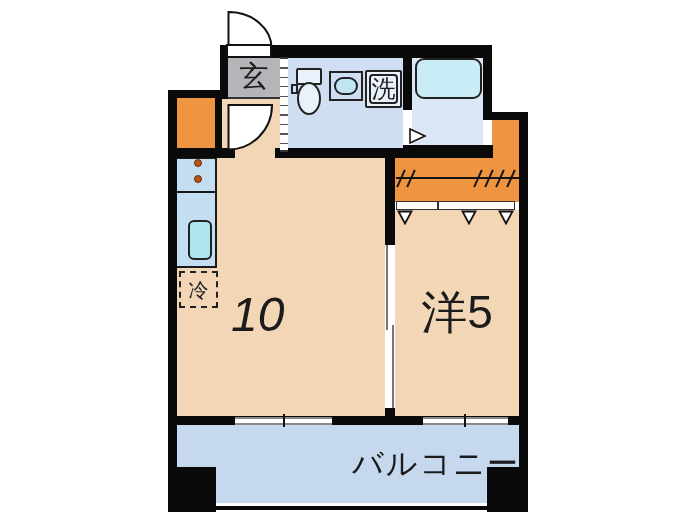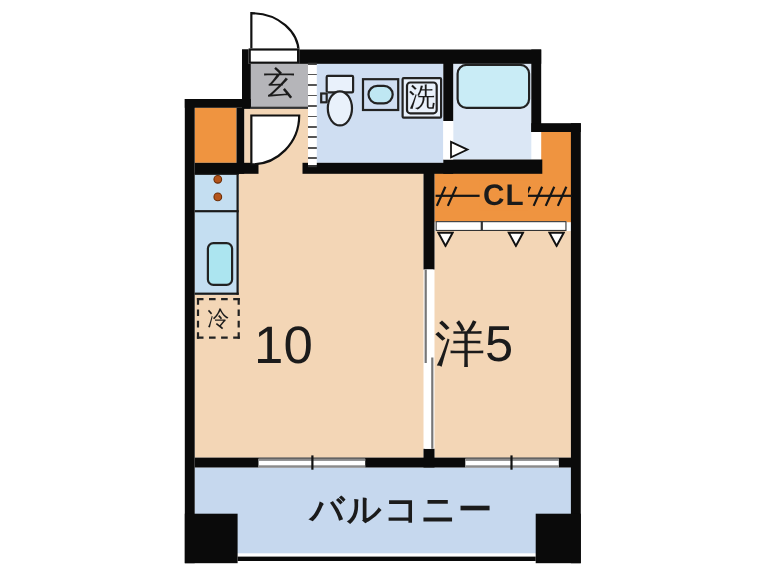--- a/index.html
+++ b/index.html
@@ -82,23 +82,20 @@
     <div class="abs" style="right:0;top:80px;width:2px;height:83px;background:#777;"></div>
   </div>
 
   <div class="abs" style="left:396px;top:177px;width:124px;height:2px;background:#151515;"></div>
   <div class="cl-tick" style="left:400px;top:169px;"></div>
   <div class="cl-tick" style="left:410px;top:169px;"></div>
   <div class="cl-tick" style="left:477px;top:169px;"></div>
   <div class="cl-tick" style="left:488px;top:169px;"></div>
   <div class="cl-tick" style="left:499px;top:169px;"></div>
   <div class="cl-tick" style="left:510px;top:169px;"></div>
-  <div class="label" style="left:395px;top:153px;width:126px;height:49px;display:flex;align-items:center;justify-content:center;">
-    <span style="font-size:27px;font-weight:bold;background:var(--orange);padding:0 3px;letter-spacing:1px;">CL</span>
-  </div>
 
   <div class="abs" style="left:396px;top:201px;width:119px;height:9px;background:#fff;border:1.5px solid #333;"></div>
   <div class="abs" style="left:437px;top:201px;width:2px;height:9px;background:#333;"></div>
   <svg class="abs" style="left:397px;top:210px;" width="16" height="15" viewBox="0 0 16 15">
       <polygon points="1.5,1.5 14.5,1.5 8,13.5" fill="#fff" stroke="#111" stroke-width="1.8"></polygon>
     </svg>
   <svg class="abs" style="left:461px;top:210px;" width="16" height="15" viewBox="0 0 16 15">
       <polygon points="1.5,1.5 14.5,1.5 8,13.5" fill="#fff" stroke="#111" stroke-width="1.8"></polygon>
     </svg>
   <svg class="abs" style="left:498px;top:210px;" width="16" height="15" viewBox="0 0 16 15">
@@ -117,17 +114,17 @@
   </div>
 
   <div class="abs" style="left:415px;top:58px;width:67px;height:41px;background:var(--tub);border:2px solid #222;border-radius:9px;"></div>
 
   <div class="win" style="left:235px;top:417px;width:97px;height:8px;"></div>
   <div class="tick" style="left:283px;top:414px;width:2px;height:13px;"></div>
   <div class="win" style="left:423px;top:417px;width:85px;height:8px;"></div>
   <div class="tick" style="left:464px;top:414px;width:2px;height:13px;"></div>
 
   <div class="label" style="left:228px;top:62px;width:52px;text-align:center;font-size:29px;">玄</div>
-  <div class="label" style="left:231px;top:291px;font-size:48px;">10</div>
-  <div class="label" style="left:395px;top:289px;width:124px;text-align:left;font-size:46px;">洋5</div>
-  <div class="label" style="left:194px;top:448px;width:343px;text-align:center;font-size:31px;letter-spacing:2px;font-weight:bold;">バルコニー</div>
+  <div class="label" style="left:231px;top:291px;font-size:48px;font-style:italic;">10</div>
+  <div class="label" style="left:395px;top:289px;width:124px;text-align:center;font-size:46px;">洋5</div>
+  <div class="label" style="left:177px;top:448px;width:343px;text-align:right;font-size:31px;letter-spacing:2px;">バルコニー</div>
 
 </div>
 
 </body></html>

